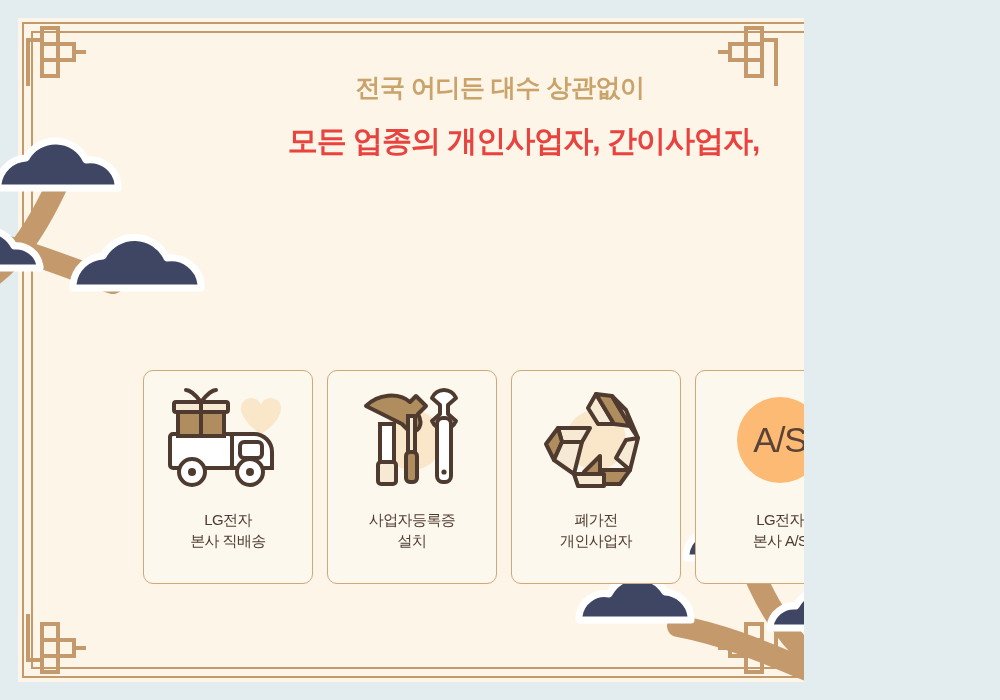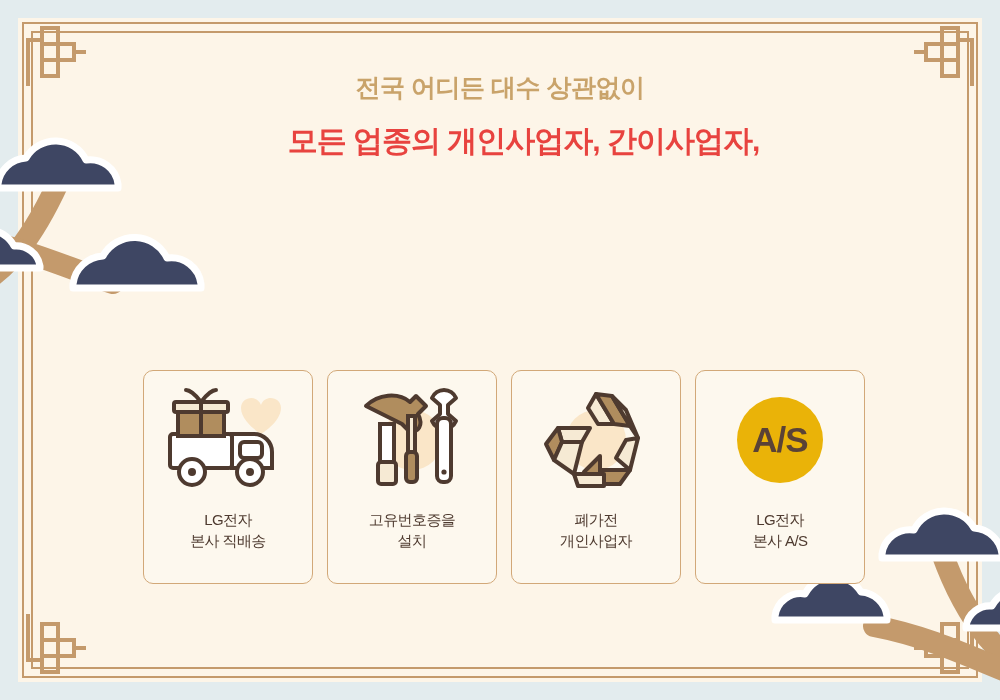--- a/index.html
+++ b/index.html
@@ -9,21 +9,21 @@
   body {
     width: 1000px;
     height: 700px;
     overflow: hidden;
     background: #e3ecee;
     font-family: "Liberation Sans", "DejaVu Sans", sans-serif;
   }
 
   .banner {
     position: relative;
-    width: 1000px;
+    width: 804px;
     height: 700px;
     background: #e3ecee;
     overflow: hidden;
   }
 
   
   .panel {
     position: absolute;
     left: 18px;
     top: 18px;
@@ -143,26 +143,26 @@
     font-weight: normal;
     color: #4e3a2f;
     line-height: 1.42;
     text-align: center;
     letter-spacing: -0.6px;
   }
   .as-badge {
     width: 86px;
     height: 86px;
     border-radius: 50%;
-    background: #eab308;
+    background: #fdba74;
     display: flex;
     align-items: center;
     justify-content: center;
     font-size: 35px;
-    font-weight: bold;
+    font-weight: normal;
     color: #5a4236;
     letter-spacing: -1px;
   }
 </style>
 </head>
 <body>
 
 <div class="banner">
 
   <div class="panel"></div>
@@ -286,21 +286,21 @@
           <rect x="28" y="36" width="14" height="42" fill="#ffffff" stroke="#4e3a2f" stroke-width="4"></rect>
           <rect x="26" y="74" width="18" height="22" rx="3" fill="#f6ead4" stroke="#4e3a2f" stroke-width="4"></rect>
           <rect x="56" y="28" width="7" height="40" fill="#f6ead4" stroke="#4e3a2f" stroke-width="4"></rect>
           <rect x="54" y="64" width="11" height="30" rx="4" fill="#b08d5e" stroke="#4e3a2f" stroke-width="4"></rect>
           <path d="M80 10 a13 13 0 0 1 24 0 l-8 7 l0 9 l8 7 a13 13 0 0 1 -24 0 l8 -7 l0 -9 Z" fill="#ffffff" stroke="#4e3a2f" stroke-width="4" stroke-linejoin="round"></path>
           <rect x="85" y="30" width="14" height="64" rx="6" fill="#ffffff" stroke="#4e3a2f" stroke-width="4"></rect>
           <circle cx="92" cy="84" r="2.6" fill="#4e3a2f"></circle>
         </svg>
       </div>
       <div class="card-label">
-        <div>고유번호증을</div>
+        <div>사업자등록증</div>
         <div>설치</div>
       </div>
     </div>
 
     <div class="card">
       <div class="card-icon">
         <svg width="116" height="104" viewBox="0 0 116 104">
           <circle cx="58" cy="52" r="30" fill="#fae6c8"></circle>
           <g stroke="#4e3a2f" stroke-width="4" stroke-linejoin="round">
             <path d="M58 6 L76 36 L60 36 L50 20 Z" fill="#f6ead4"></path>

